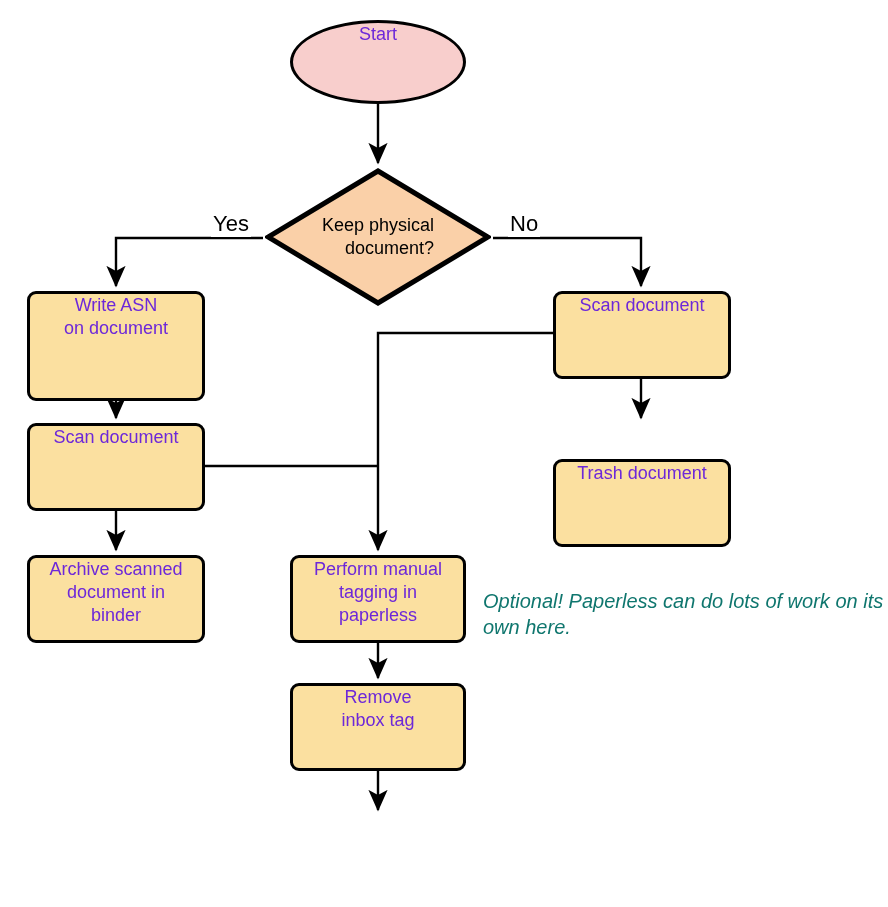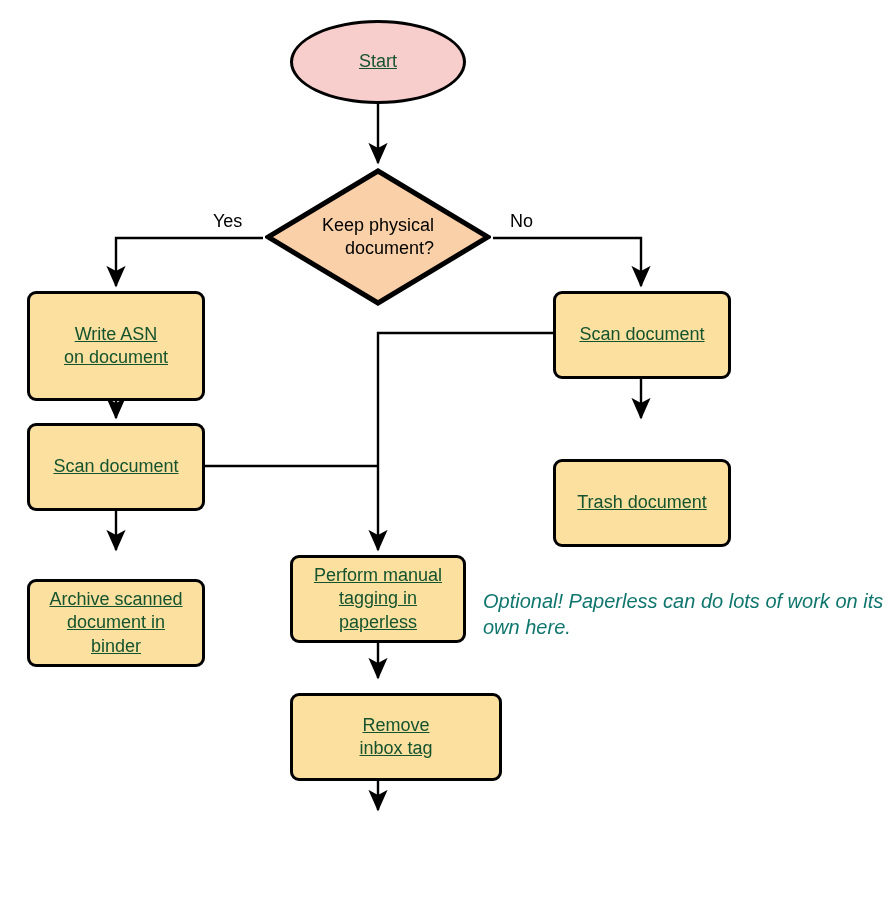--- a/index.html
+++ b/index.html
@@ -24,29 +24,28 @@
     position: absolute;
     left: 0;
     top: 0;
     width: 888px;
     height: 907px;
   }
   .node {
     position: absolute;
     box-sizing: border-box;
     display: flex;
-    align-items: center;
+    align-items: flex-start;
     justify-content: center;
     text-align: center;
-    color: #14532d;
+    color: #6d28d9;
     font-size: 18px;
     line-height: 1.28;
     white-space: pre-line;
     z-index: 2;
-    text-decoration: underline;
   }
   .node-terminator {
     border: 3px solid #000000;
     border-radius: 50%;
   }
   .node-process {
     border: 3px solid #000000;
     border-radius: 9px;
   }
   .node-decision-wrap {
@@ -67,21 +66,21 @@
     position: relative;
     text-align: right;
     color: #000000;
     font-size: 18px;
     line-height: 1.28;
     white-space: pre-line;
     z-index: 1;
   }
   .edge-label {
     position: absolute;
-    font-size: 18px;
+    font-size: 22px;
     color: #000000;
     z-index: 3;
     background: #ffffff;
     padding: 0 2px;
   }
   .annotation {
     position: absolute;
     font-style: italic;
     font-size: 20px;
     line-height: 1.32;
@@ -136,41 +135,41 @@
 
   <div class="node node-process" style="left:27px; top:291px; width:178px; height:110px; background:#FBE0A0;">
     <span>Write ASN
 on document</span>
   </div>
 
   <div class="node node-process" style="left:27px; top:423px; width:178px; height:88px; background:#FBE0A0;">
     <span>Scan document</span>
   </div>
 
-  <div class="node node-process" style="left:27px; top:555px; width:178px; height:88px; background:#FBE0A0;margin-top:24px;">
+  <div class="node node-process" style="left:27px; top:555px; width:178px; height:88px; background:#FBE0A0;">
     <span>Archive scanned
 document in
 binder</span>
   </div>
 
   <div class="node node-process" style="left:553px; top:291px; width:178px; height:88px; background:#FBE0A0;">
     <span>Scan document</span>
   </div>
 
   <div class="node node-process" style="left:553px; top:423px; width:178px; height:88px; background:#FBE0A0;margin-top:36px;">
     <span>Trash document</span>
   </div>
 
   <div class="node node-process" style="left:290px; top:555px; width:176px; height:88px; background:#FBE0A0;">
     <span>Perform manual
 tagging in
 paperless</span>
   </div>
 
-  <div class="node node-process" style="left:290px; top:683px; width:212px; height:88px; background:#FBE0A0;margin-top:10px;">
+  <div class="node node-process" style="left:290px; top:683px; width:176px; height:88px; background:#FBE0A0;">
     <span>Remove
 inbox tag</span>
   </div>
 
 
   <span class="edge-label" style="left:211px; top:211px;">Yes</span>
 
   <span class="edge-label" style="left:508px; top:211px;">No</span>
 
   <div class="annotation" style="left:483px; top:588px; width:402px;">Optional! Paperless can do lots of work on its own here.</div>

